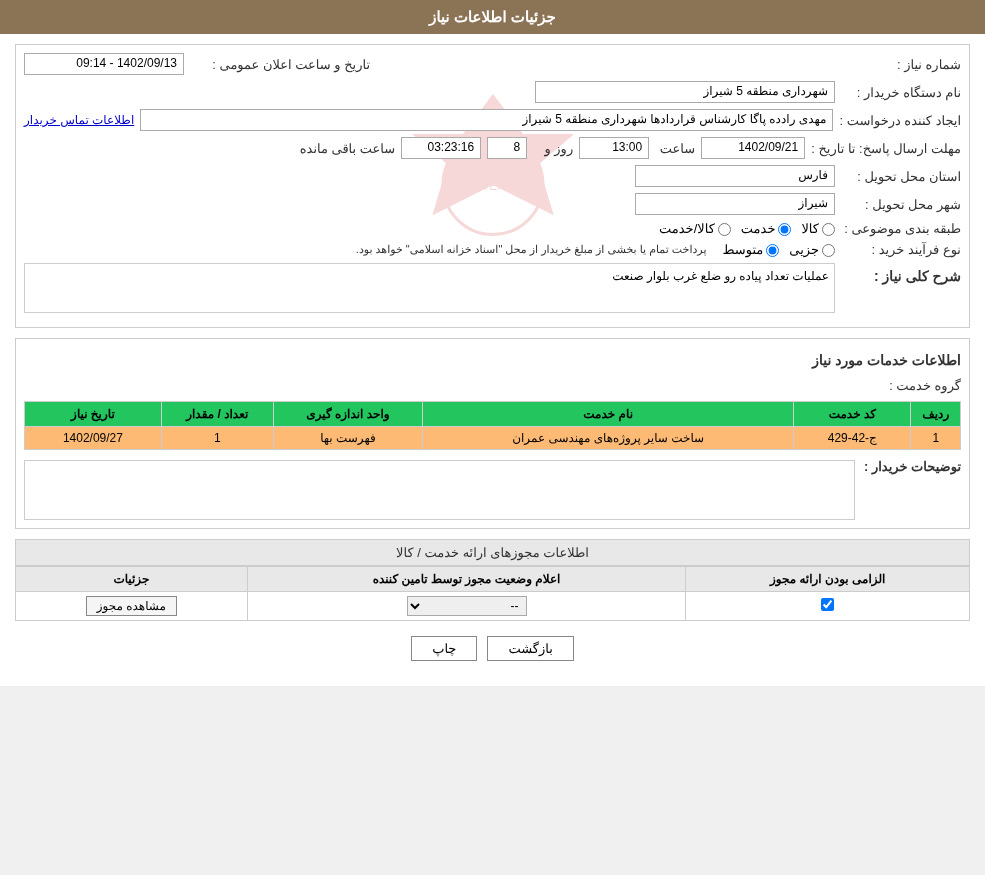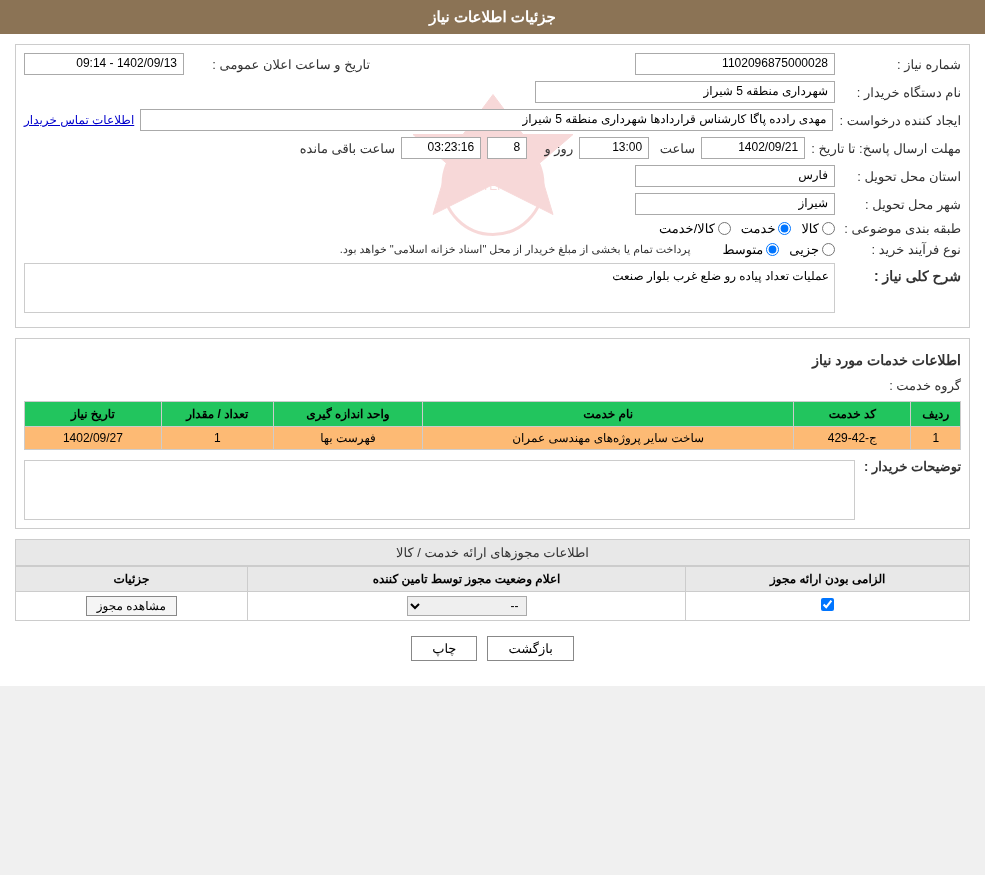--- a/index.html
+++ b/index.html
@@ -73,21 +73,21 @@
       padding: 5px 0;
       margin-bottom: 5px;
     }
     .radio-group {
       display: flex;
       gap: 10px;
       align-items: center;
     }
     .radio-item {
       display: flex;
-      align-items: center;
+      align-items: flex-end;
       gap: 3px;
     }
     .description-box {
       border: 1px solid #ccc;
       background: #fff;
       min-height: 60px;
       width: 100%;
       padding: 5px;
       text-align: right;
       font-size: 12px;
@@ -235,21 +235,20 @@
           <path d="M100 10 L130 50 L180 50 L145 80 L160 130 L100 100 L40 130 L55 80 L20 50 L70 50 Z" fill="#cc0000" stroke="#cc0000"></path>
           <circle cx="100" cy="100" r="50" fill="none" stroke="#cc0000" stroke-width="3"></circle>
           <text x="100" y="105" text-anchor="middle" font-size="12" fill="#cc0000">ANA TENDER</text>
         </svg>
       </div>
 
       <div class="content-over-watermark">
 
         <div class="row">
           <span class="label">شماره نیاز :</span>
-          <div class="value-box" style="width:200px;">1102096875000028</div>
           <div style="flex:1;"></div>
           <span class="label" style="min-width:180px;">تاریخ و ساعت اعلان عمومی :</span>
           <div class="value-box" style="width:160px;">1402/09/13 - 09:14</div>
         </div>
 
         <div class="row">
           <span class="label">نام دستگاه خریدار :</span>
           <div class="value-box" style="width:300px;">شهرداری منطقه 5 شیراز</div>
         </div>
 
@@ -303,21 +302,21 @@
           <div class="radio-group">
             <div class="radio-item">
               <input type="radio" name="purchase_type" style="">
               <span>جزیی</span>
             </div>
             <div class="radio-item">
               <input type="radio" name="purchase_type" checked="" style="">
               <span>متوسط</span>
             </div>
           </div>
-          <span style="font-size:11px; color:#333; margin-right:26px;">پرداخت تمام یا بخشی از مبلغ خریدار از محل "اسناد خزانه اسلامی" خواهد بود.</span>
+          <span style="font-size:11px; color:#333; margin-right:10px;">پرداخت تمام یا بخشی از مبلغ خریدار از محل "اسناد خزانه اسلامی" خواهد بود.</span>
         </div>
 
         <div class="row" style="align-items: flex-start;">
           <span class="label section-title">شرح کلی نیاز :</span>
           <div class="description-box" style="flex:1; min-height:50px;">عملیات تعداد پیاده رو ضلع غرب بلوار صنعت</div>
         </div>
       </div>
     </div>
 
     <div class="info-section">

